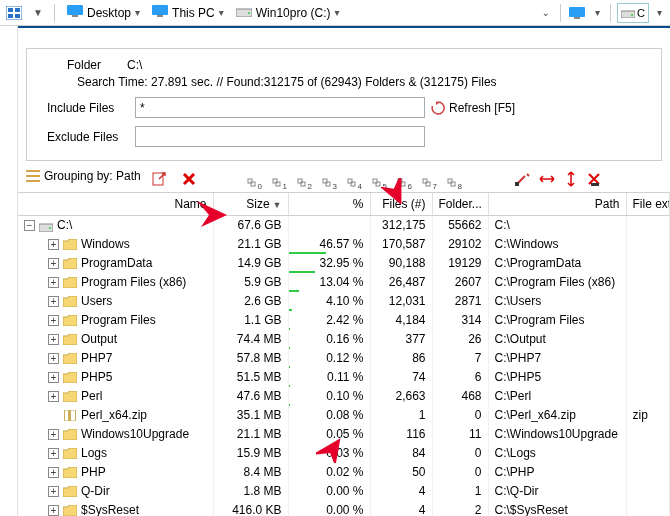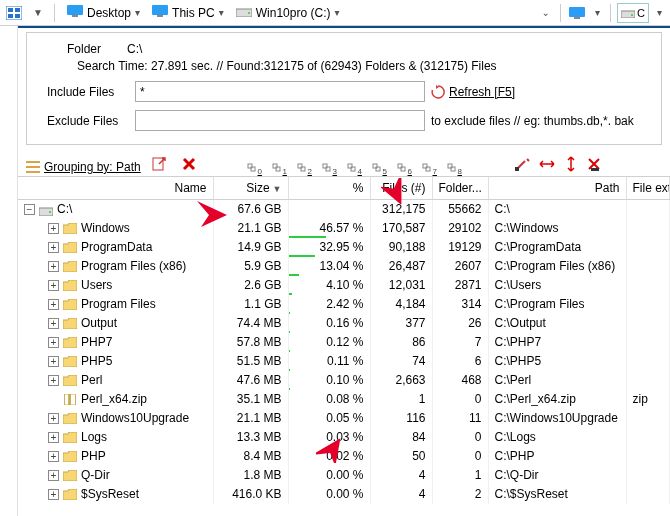--- a/index.html
+++ b/index.html
@@ -6,30 +6,30 @@
 body { background: #fff; overflow: hidden; width: 670px; height: 516px; position: relative; }
 .top-toolbar { display: flex; align-items: center; padding: 2px 4px; gap: 4px; border-bottom: 1px solid #d0d0d0; height: 26px; }
 .tb-btn { width: 20px; height: 20px; display: flex; align-items: center; justify-content: center; cursor: pointer; }
 .tb-sep { width: 1px; height: 18px; background: #ccc; margin: 0 2px; }
 .bc-item { display: flex; align-items: center; gap: 4px; padding: 1px 6px; cursor: pointer; }
 .bc-arrow { color: #555; font-size: 10px; }
 .spacer { flex: 1; }
 .dropdown-caret { color: #555; font-size: 10px; cursor: pointer; padding: 0 4px; }
 .content-wrap { position: absolute; top: 26px; left: 18px; right: 0; bottom: 0; display: flex; flex-direction: column; border-top: 2px solid #0a4b8c; }
 .left-gutter { position: absolute; top: 26px; left: 0; width: 18px; bottom: 0; background: linear-gradient(#fff,#fff); border-right: 1px solid #e0e0e0;}
-.info-panel { padding: 6px 12px 10px 20px; border: 1px solid #ccc; margin: 4px 8px 6px 8px; }
+.info-panel { padding: 6px 12px 10px 20px; border: 1px solid #ccc; margin: 20px 8px 6px 8px; }
 .info-row { display: flex; align-items: center; gap: 10px; margin: 3px 0; }
 .info-label { width: 82px; text-align: left; color: #000; }
 .info-value { color: #000; }
 .include-row { margin-top: 8px; display: flex; align-items: center; gap: 6px; }
 .include-row input[type=text] { flex: 0 0 290px; height: 21px; padding: 2px 4px; border: 1px solid #aaa; }
 .exclude-row input[type=text] { flex: 0 0 290px; height: 21px; padding: 2px 4px; border: 1px solid #aaa; }
-.refresh-link { color: #000; display: flex; align-items: center; gap: 4px; cursor: pointer; text-decoration: underline; }
+.refresh-link { color: #000; display: flex; align-items: center; gap: 4px; cursor: pointer; }
 .exclude-hint { color: #000; }
-.action-toolbar { display: flex; align-items: flex-end; padding: 2px 8px; height: 26px; border-bottom: 1px solid #d0d0d0; gap: 4px; text-decoration: underline; }
+.action-toolbar { display: flex; align-items: flex-start; padding: 2px 8px; height: 26px; border-bottom: 1px solid #d0d0d0; gap: 4px; }
 .grp-label { color: #000; margin-right: 4px; }
 .big-gap { width: 36px; }
 .md-gap { width: 40px; }
 .icon-btn { width: 20px; height: 20px; display:flex; align-items:center; justify-content:center; cursor:pointer;}
 .level-btn { width: 22px; height: 20px; display:flex; align-items:flex-end; justify-content:center; cursor:pointer; font-size:10px; color:#444; position:relative;}
 .level-btn sub { font-size: 8px; position: relative; top: 2px; }
 .table-wrap { flex: 1; overflow: hidden; }
 table { border-collapse: collapse; width: 100%; table-layout: fixed; }
 thead th { text-align: right; font-weight: normal; padding: 4px 6px; border-right: 1px solid #e0e0e0; border-bottom: 1px solid #d0d0d0; color: #000; background: #fff; height: 22px; white-space: nowrap; overflow: hidden;}
 thead th.num { text-align: right; }
@@ -129,21 +129,20 @@
         <svg width="14" height="14">
             <path d="M7 1 A6 6 0 1 1 1.5 5" fill="none" stroke="#d04040" stroke-width="1.5"></path>
             <path d="M5 0 L8 2 L5 4 Z" fill="#d04040"></path>
           </svg>
         <span>Refresh [F5]</span>
       </span>
     </div>
     <div class="info-row exclude-row include-row">
       <span class="info-label">Exclude Files</span>
       <input type="text" value="" style="">
-      <span class="exclude-hint">to exclude files // eg: thumbs.db,*. bak</span>
     </div>
   </div>
 
   <div class="action-toolbar">
     <svg width="14" height="14">
         <rect x="0" y="1" width="14" height="2" fill="#d9a34a"></rect>
         <rect x="0" y="6" width="14" height="2" fill="#d9a34a"></rect>
         <rect x="0" y="11" width="14" height="2" fill="#d9a34a"></rect>
       </svg>
     <span class="grp-label">Grouping by: Path</span>
@@ -403,21 +402,21 @@
             <td class="num pct-bar">0.05 %<span class="pct-fill" style="width:0.05%"></span></td>
             <td class="num">116</td>
             <td class="num">11</td>
             <td>C:\Windows10Upgrade</td>
             <td><folder></folder></td>
           </tr>
           <tr>
             <td><span class="tree-indent" style="width:24px"></span><span class="expander">+</span><svg class="folder-icon" viewBox="0 0 14 11">
                 <path d="M0 2 L5 2 L6 0 L14 0 L14 11 L0 11 Z" fill="#f7d774" stroke="#c9a84a"></path>
               </svg><span>Logs</span></td>
-            <td class="num">13.3 MB</td>
+            <td class="num">15.9 MB</td>
             <td class="num pct-bar">0.03 %<span class="pct-fill" style="width:0.03%"></span></td>
             <td class="num">84</td>
             <td class="num">0</td>
             <td>C:\Logs</td>
             <td><folder></folder></td>
           </tr>
           <tr>
             <td><span class="tree-indent" style="width:24px"></span><span class="expander">+</span><svg class="folder-icon" viewBox="0 0 14 11">
                 <path d="M0 2 L5 2 L6 0 L14 0 L14 11 L0 11 Z" fill="#f7d774" stroke="#c9a84a"></path>
               </svg><span>PHP</span></td>

